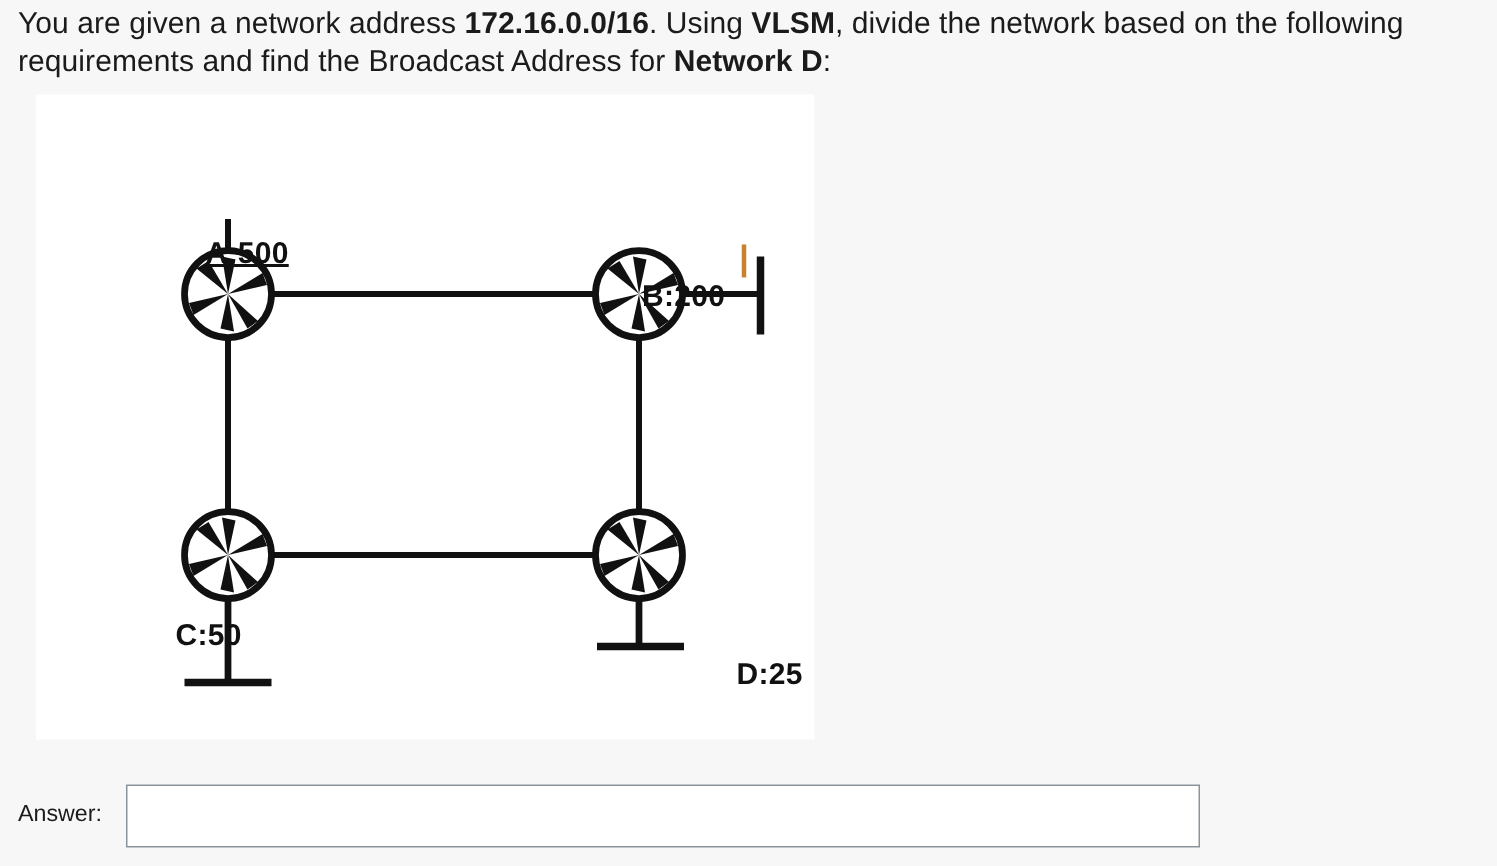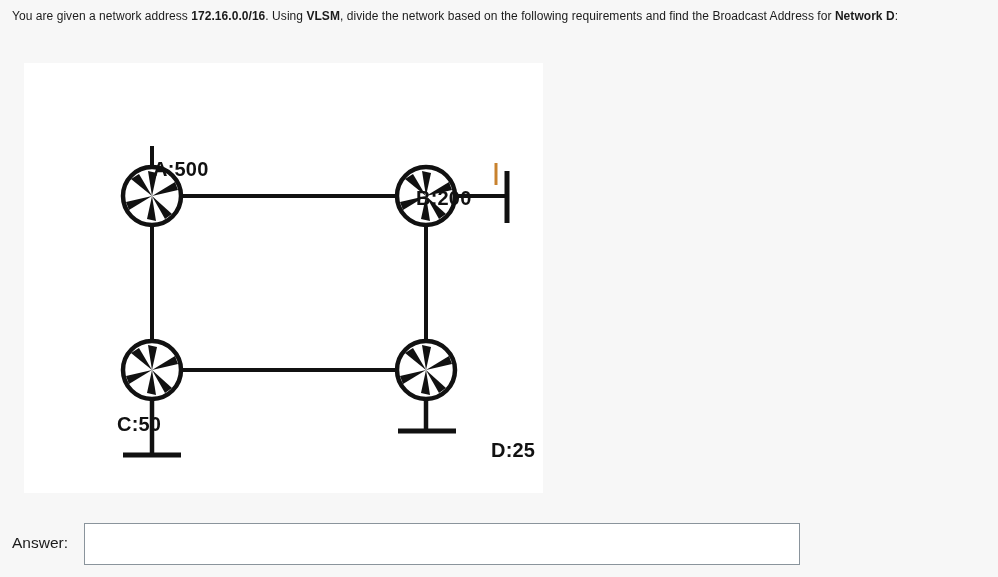--- a/index.html
+++ b/index.html
@@ -15,21 +15,21 @@
     overflow: hidden;
     position: relative;
   }
 
   
   #question-prompt {
     position: absolute;
     left: 12px;
     top: 4px;
     width: 974px;
-    font-size: 12px;
+    font-size: 20px;
     line-height: 25px;
     color: #1b1b1b;
     letter-spacing: 0.05px;
   }
   #question-prompt b { font-weight: 700; }
 
   
   #diagram-panel {
     position: absolute;
     left: 24px;
@@ -50,22 +50,22 @@
   
   .node-label {
     position: absolute;
     font-family: "Liberation Sans", sans-serif;
     font-weight: 700;
     font-size: 20px;
     color: #111111;
     white-space: nowrap;
     letter-spacing: 0.2px;
   }
-  #label-a { left: 129px; top: 95px; }
-  #label-b { left: 392px; top: 124px; text-align: right; }
+  #label-a { left: 113px; top: 95px; text-decoration: underline; }
+  #label-b { left: 404px; top: 124px; text-align: right; }
   #label-c { left: 49px;  top: 350px; margin-left: 44px; }
   #label-d { left: 467px; top: 376px; }
 
   
   #answer-row {
     position: absolute;
     left: 0;
     top: 520px;
     width: 998px;
     height: 57px;

